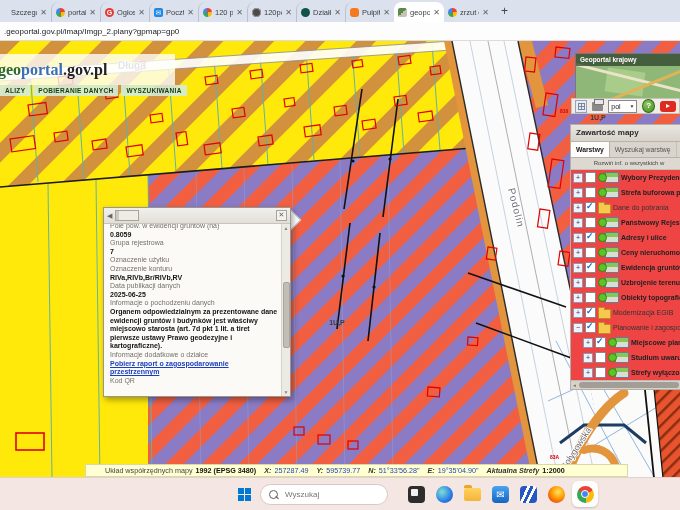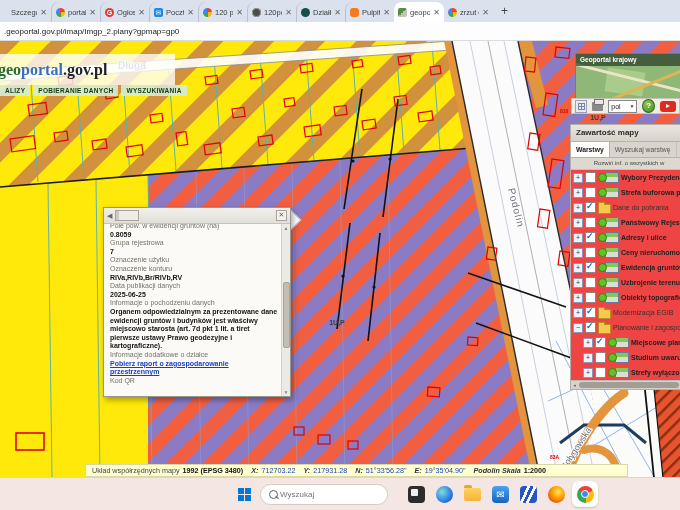--- a/index.html
+++ b/index.html
@@ -86,29 +86,29 @@
   .ficon{width:11px;height:8px;flex:none;background:#f6c94e;border:1px solid #bb8f1f;border-radius:1px;position:relative;margin-top:2px;}
   .ficon::before{content:"";position:absolute;left:-1px;top:-3px;width:5px;height:2px;background:#f6c94e;border:1px solid #bb8f1f;border-bottom:none;border-radius:1px 1px 0 0;}
   .tlabel{font-size:7px;font-weight:bold;color:#222;}
   .tlabel.norm{font-weight:normal;color:#333;}
   .hscroll{position:absolute;left:0;right:0;bottom:0;height:8px;background:#d6d2ca;border-top:1px solid #bbb;display:flex;align-items:center;}
   .hs-l,.hs-r{width:7px;font-size:5px;color:#666;text-align:center;}
   .hs-l::after{content:"◂";}.hs-r::after{content:"▸";}
   .hs-thumb{flex:1;height:6px;background:#a39e95;border-radius:3px;margin:0 1px;}
 
   
-  .statusbar{position:absolute;left:85px;top:464px;width:543px;height:13px;background:#ffffd2;border:1px solid #d8d8a8;font-size:7.2px;line-height:11px;color:#444;display:flex;gap:3px;padding:0 6px;box-sizing:border-box;z-index:7;overflow:hidden;white-space:nowrap;align-items:center;}
+  .statusbar{position:absolute;left:85px;top:464px;width:543px;height:13px;background:#ffffd2;border:1px solid #d8d8a8;font-size:7.2px;line-height:11px;color:#444;display:flex;gap:3px;padding:0 19px;box-sizing:border-box;z-index:7;overflow:hidden;white-space:nowrap;align-items:center;}
   .sb-b{font-weight:bold;color:#111;}
   .sb-i{font-style:italic;font-weight:bold;color:#333;margin-left:5px;}
   .sb-v{color:#2244bb;}
 
   
   .taskbar{position:absolute;left:0;top:477px;width:680px;height:33px;background:#f3e6e3;border-top:1px solid #e2d2cf;z-index:8;}
   .tb-start{position:absolute;left:238px;top:10px;width:6px;height:6px;background:#0078d4;box-shadow:7px 0 0 #0078d4,0 7px 0 #0078d4,7px 7px 0 #0078d4;}
-  .tb-search{position:absolute;left:260px;top:6px;width:128px;height:21px;border-radius:11px;background:#fff;border:1px solid #d8c9c6;display:flex;align-items:center;padding:0 8px;box-sizing:border-box;}
+  .tb-search{position:absolute;left:260px;top:6px;width:128px;height:21px;border-radius:11px;background:#fff;border:1px solid #d8c9c6;display:flex;align-items:center;gap:5px;padding:0 8px;box-sizing:border-box;}
   .mag{width:7px;height:7px;border:1.3px solid #5f5f5f;border-radius:50%;position:relative;flex:none;}
   .mag::after{content:"";position:absolute;left:5px;top:6px;width:4px;height:1.3px;background:#5f5f5f;transform:rotate(45deg);}
   .tb-search input{border:none;outline:none;font-size:8px;color:#555;width:85px;background:transparent;font-family:"Liberation Sans",sans-serif;}
   .tb-ico{position:absolute;top:8px;width:17px;height:17px;border-radius:4px;}
   .tb-taskview{left:408px;background:#2d2d2d;}
   .tb-taskview::after{content:"";position:absolute;left:3px;top:3px;width:7px;height:7px;background:#f0f0f0;border-radius:1px;}
   .tb-edge{left:436px;border-radius:50%;background:radial-gradient(circle at 35% 35%,#7ee0d2,#2b7de9 60%,#1a46a0);}
   .tb-folder{left:464px;top:10px;height:13px;background:linear-gradient(#ffd25e,#f5b43a);border-radius:2px;}
   .tb-folder::before{content:"";position:absolute;left:0;top:-3px;width:8px;height:3px;background:#e8a62e;border-radius:2px 2px 0 0;}
   .tb-mail{left:492px;background:linear-gradient(#4aa3f0,#1565c0);color:#fff;font-size:10px;line-height:17px;text-align:center;}
@@ -490,28 +490,28 @@
       <span class="hs-l"></span>
       <span class="hs-thumb"></span>
       <span class="hs-r"></span>
     </div>
   </div>
 
   <div class="statusbar">
     <span>Układ współrzędnych mapy</span>
     <span class="sb-b">1992 (EPSG 3480)</span>
     <span class="sb-i">X:</span>
-    <span class="sb-v">712703.22</span>
+    <span class="sb-v">257287.49</span>
     <span class="sb-i">Y:</span>
-    <span class="sb-v">217931.28</span>
+    <span class="sb-v">595739.77</span>
     <span class="sb-i">N:</span>
     <span class="sb-v">51°33'56.28"</span>
     <span class="sb-i">E:</span>
     <span class="sb-v">19°35'04.90"</span>
-    <span class="sb-i">Podolin Skala</span>
+    <span class="sb-i">Aktualna Strefy</span>
     <span class="sb-b">1:2000</span>
   </div>
 
   <div class="taskbar">
     <span class="tb-start"></span>
     <span class="tb-search">
       <span class="mag"></span>
       <input placeholder="Wyszukaj" style="">
     </span>
     <span class="tb-ico tb-taskview"></span>

